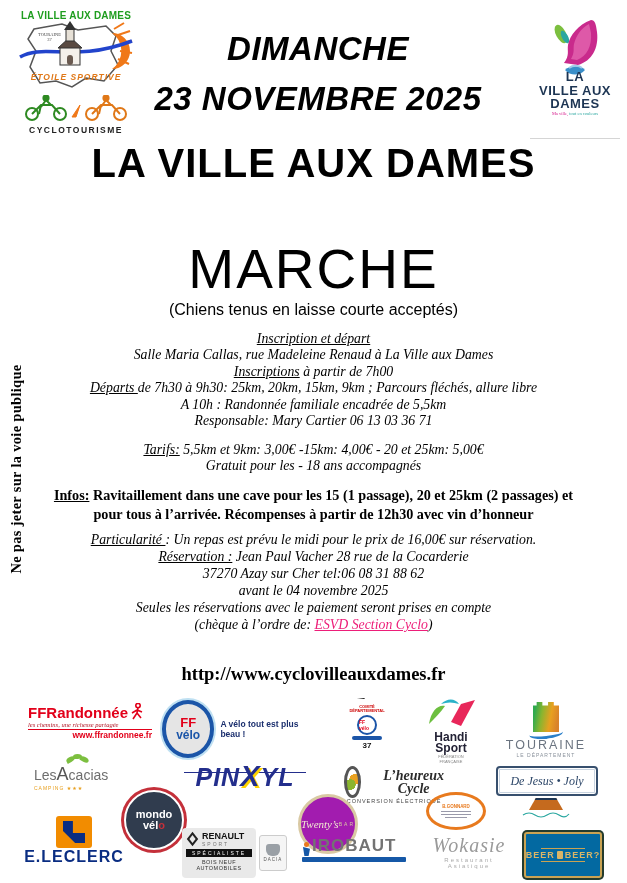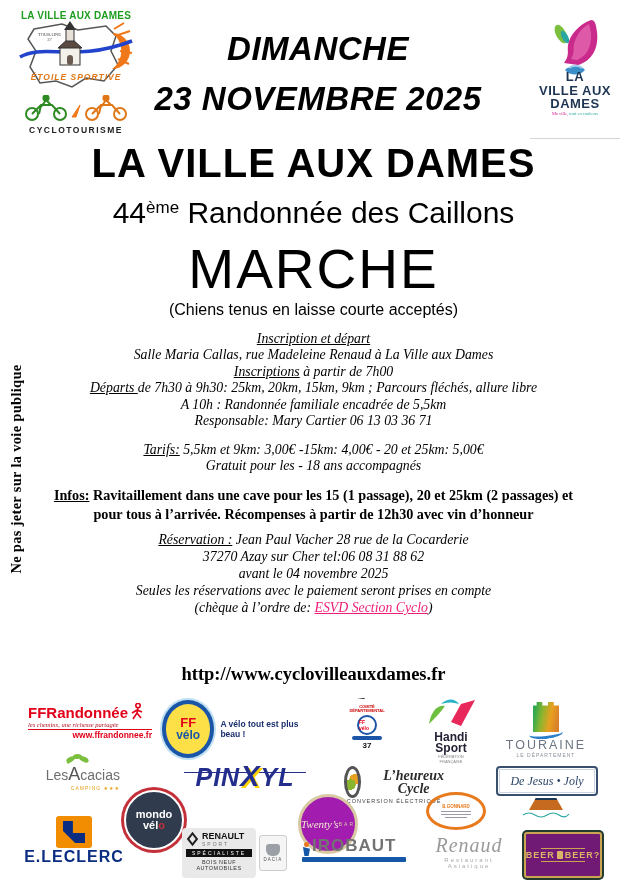--- a/index.html
+++ b/index.html
@@ -45,21 +45,21 @@
 
   
   .vnote{left:8px;top:608px;width:278px;transform:rotate(-90deg);transform-origin:left top;
      font-weight:bold;font-size:14.5px;text-align:center;letter-spacing:.3px;}
 
   
   .sp{position:absolute;font-family:"Liberation Sans",sans-serif;}
   .ffr-name{color:#e2001a;font-weight:bold;font-size:15px;font-family:"Liberation Sans",sans-serif;}
   .ffr-tag{color:#b01020;font-style:italic;font-size:6.5px;font-family:"Liberation Serif",serif;border-bottom:1.5px solid #e2001a;padding-bottom:1px;}
   .ffr-url{color:#e2001a;font-weight:bold;font-size:8.5px;text-align:right;}
-  .ffv-circle{width:50px;height:50px;border-radius:50%;border:4px solid #1b55a8;background:#fde047;
+  .ffv-circle{width:50px;height:50px;border-radius:50%;border:4px solid #1b55a8;background:#e5e5e5;
       display:flex;flex-direction:column;align-items:center;justify-content:center;box-shadow:0 0 0 2px #bfe0f2;}
   .ffv-ff{color:#e2001a;font-weight:bold;font-size:13px;line-height:12px;}
   .ffv-velo{color:#1b55a8;font-weight:bold;font-size:12px;line-height:12px;}
   .ffv-slogan{color:#1b2f6e;font-weight:bold;font-size:8.5px;}
   .hs-name{color:#232235;font-weight:bold;font-size:12px;line-height:11px;}
   .hs-sub{color:#888;font-size:4px;line-height:5px;}
   .tour-tower{width:26px;height:30px;margin:0 auto;background:linear-gradient(100deg,#2faa4f 10%,#8ab52f 35%,#e8a020 65%,#d9822b 90%);
       clip-path:polygon(0 12%,14% 12%,14% 0,36% 0,36% 12%,58% 12%,58% 0,80% 0,80% 12%,100% 12%,100% 100%,0 100%);}
   .tour-water{width:34px;height:8px;margin:-4px auto 0;border-bottom:3px solid #2a7fc9;border-radius:50%;transform:rotate(-6deg);}
   .tour-name{color:#6b7480;font-size:12.5px;letter-spacing:2px;line-height:13px;}
@@ -106,21 +106,21 @@
      display:flex;flex-direction:column;align-items:center;justify-content:center;}
   .dacia-shield{width:14px;height:12px;background:#9aa0a6;border-radius:3px 3px 6px 6px;}
   .dacia-name{font-size:4.5px;color:#555;letter-spacing:1px;margin-top:1px;}
   .iro-name{color:#737373;font-weight:bold;font-size:17px;letter-spacing:1px;display:flex;align-items:flex-end;gap:2px;}
   .iro-band{height:5px;background:#1558a7;margin-top:1px;border-radius:1px;}
   .iro-fig{width:8px;height:14px;position:relative;}
   .iro-fig i{position:absolute;left:2px;top:0;width:5px;height:5px;border-radius:50%;background:#e87a1e;}
   .iro-fig u{position:absolute;left:1px;top:5px;width:7px;height:9px;background:#1558a7;clip-path:polygon(0 0,100% 20%,80% 100%,20% 100%);}
   .wok-name{font-family:"Liberation Serif",serif;font-style:italic;color:#9a9a9a;font-size:20px;letter-spacing:1px;}
   .wok-sub{color:#aaa;font-size:6px;letter-spacing:2px;}
-  .beer-box{width:74px;height:42px;background:#701a75;border:2px solid #caa353;border-radius:3px;box-shadow:0 0 0 2px #233b2e;
+  .beer-box{width:74px;height:42px;background:#0369a1;border:2px solid #caa353;border-radius:3px;box-shadow:0 0 0 2px #233b2e;
      display:flex;flex-direction:column;align-items:center;justify-content:center;gap:1px;}
   .beer-name{color:#d9b567;font-weight:bold;font-size:9px;letter-spacing:1px;display:flex;align-items:center;gap:2px;}
   .beer-mug{width:6px;height:8px;background:#d9b567;border-radius:1px;display:inline-block;}
   .beer-rule{width:44px;height:1px;background:#caa353;}
   .c37-blob{width:58px;height:56px;background:#fff;border:1.5px solid #222;margin:0 auto;
      clip-path:polygon(18% 4%,45% 0,55% 8%,78% 4%,92% 18%,86% 38%,96% 55%,82% 72%,88% 88%,60% 92%,40% 98%,22% 84%,8% 66%,16% 46%,4% 28%,14% 12%);
      display:flex;flex-direction:column;align-items:center;justify-content:center;}
   .c37-banner{color:#c00;font-size:4px;line-height:4.5px;font-weight:bold;text-align:center;}
   .c37-circle{width:16px;height:16px;border-radius:50%;border:2px solid #1b55a8;display:flex;align-items:center;justify-content:center;
      color:#e2001a;font-weight:bold;font-size:5px;margin:1px 0;}
@@ -194,21 +194,20 @@
     </svg>
     <div class="city-name">
       <div>LA</div>
       <div>VILLE AUX</div>
       <div>DAMES</div>
     </div>
     <div class="city-tag"><span class="p1">Ma ville,</span><span class="p2"> tout en couleurs</span></div>
   </div>
 
   <div class="abs center title-city">LA VILLE AUX DAMES</div>
-  <div class="abs center title-event"><span class="num">44</span><span class="ord">ème</span><span> Randonnée des Caillons</span></div>
   <div class="abs center title-marche">MARCHE</div>
   <div class="abs center dogs-note">(Chiens tenus en laisse courte acceptés)</div>
 
   <div class="abs para reg">
     <div class="line b u">Inscription et départ</div>
     <div class="line">Salle Maria Callas, rue Madeleine Renaud à La Ville aux Dames</div>
     <div class="line"><span class="u">Inscriptions</span><span> à partir de 7h00</span></div>
     <div class="line"><span class="u">Départs </span><span>de 7h30 à 9h30: 25km, 20km, 15km, 9km ; Parcours fléchés, allure libre</span></div>
     <div class="line">A 10h : Randonnée familiale encadrée de 5,5km</div>
     <div class="line b">Responsable: Mary Cartier 06 13 03 36 71</div>
@@ -218,20 +217,21 @@
     <div class="line"><span class="u">Tarifs:</span><span> 5,5km et 9km: 3,00€ -15km: 4,00€ - 20 et 25km: 5,00€</span></div>
     <div class="line">Gratuit pour les - 18 ans accompagnés</div>
   </div>
 
   <div class="abs para infos">
     <div class="line"><span class="u">Infos:</span><span> Ravitaillement dans une cave pour les 15 (1 passage), 20 et 25km (2 passages) et</span></div>
     <div class="line">pour tous à l’arrivée. Récompenses à partir de 12h30 avec vin d’honneur</div>
   </div>
 
   <div class="abs para part">
+    <div class="line"><span class="b u">Particularité </span><span>: Un repas est prévu le midi pour le prix  de 16,00€ sur réservation.</span></div>
     <div class="line"><span class="u">Réservation :</span><span> Jean Paul Vacher 28 rue de la Cocarderie</span></div>
     <div class="line">37270 Azay sur Cher  tel:06 08 31 88 62</div>
     <div class="line">avant le 04 novembre 2025</div>
     <div class="line b">Seules les réservations avec le paiement seront prises en compte</div>
     <div class="line b"><span>(chèque à l’ordre de: </span><span class="pink-link">ESVD Section Cyclo</span><span>)</span></div>
   </div>
 
   <div class="abs para site">http://www.cyclovilleauxdames.fr</div>
 
   <div>
@@ -284,21 +284,21 @@
         </div>
     </div>
 
     <div class="sp" style="left:498px;top:702px;width:96px;text-align:center;">
       <div class="tour-tower"></div>
       <div class="tour-water"></div>
       <div class="tour-name">TOURAINE</div>
       <div class="tour-sub">LE DÉPARTEMENT</div>
     </div>
 
-    <div class="sp" style="left:34px;top:754px;width:86px;text-align:right;">
+    <div class="sp" style="left:34px;top:754px;width:86px;text-align:left;">
       <div class="aca-leaf">
         <i style="left:0;top:3px;transform:rotate(-30deg);"></i>
           <i style="left:7px;top:0;"></i>
           <i style="left:14px;top:3px;transform:rotate(30deg);"></i>
       </div>
       <div><span class="aca-name">Les</span><span class="aca-a">A</span><span class="aca-name">cacias</span></div>
       <div class="aca-sub">CAMPING ★★★</div>
     </div>
 
     <div class="sp" style="left:190px;top:760px;width:110px;text-align:center;">
@@ -379,21 +379,21 @@
         <span class="iro-fig">
             <i></i>
             <u></u>
           </span>
         <span>IROBAUT</span>
       </div>
       <div class="iro-band"></div>
     </div>
 
     <div class="sp" style="left:424px;top:834px;width:90px;text-align:center;">
-      <div class="wok-name">Renaud</div>
+      <div class="wok-name">Wokasie</div>
       <div class="wok-sub">Restaurant Asiatique</div>
     </div>
 
     <div class="sp" style="left:524px;top:832px;">
       <div class="beer-box">
         <div class="beer-rule"></div>
         <div class="beer-name">
             <span>BEER</span>
             <span class="beer-mug"></span>
             <span>BEER?</span>

